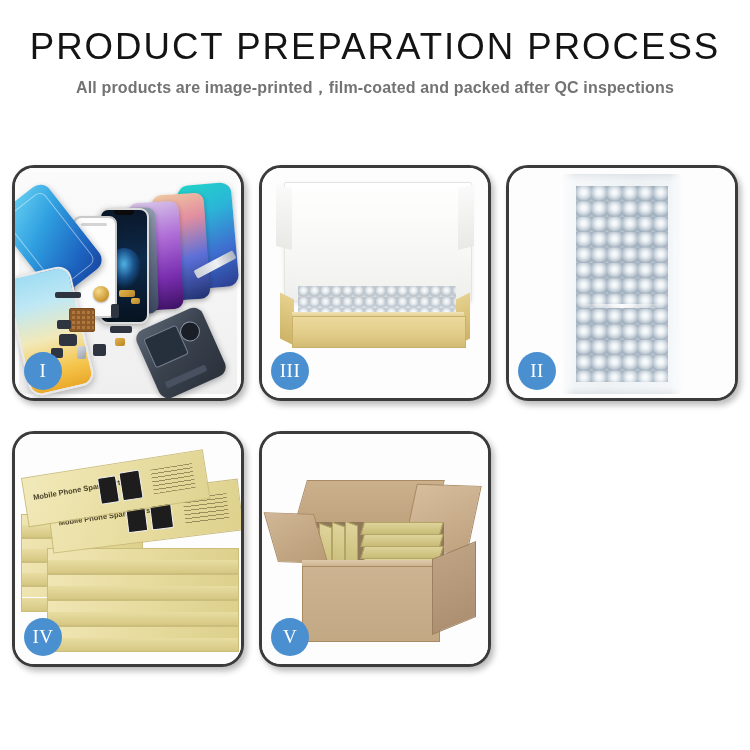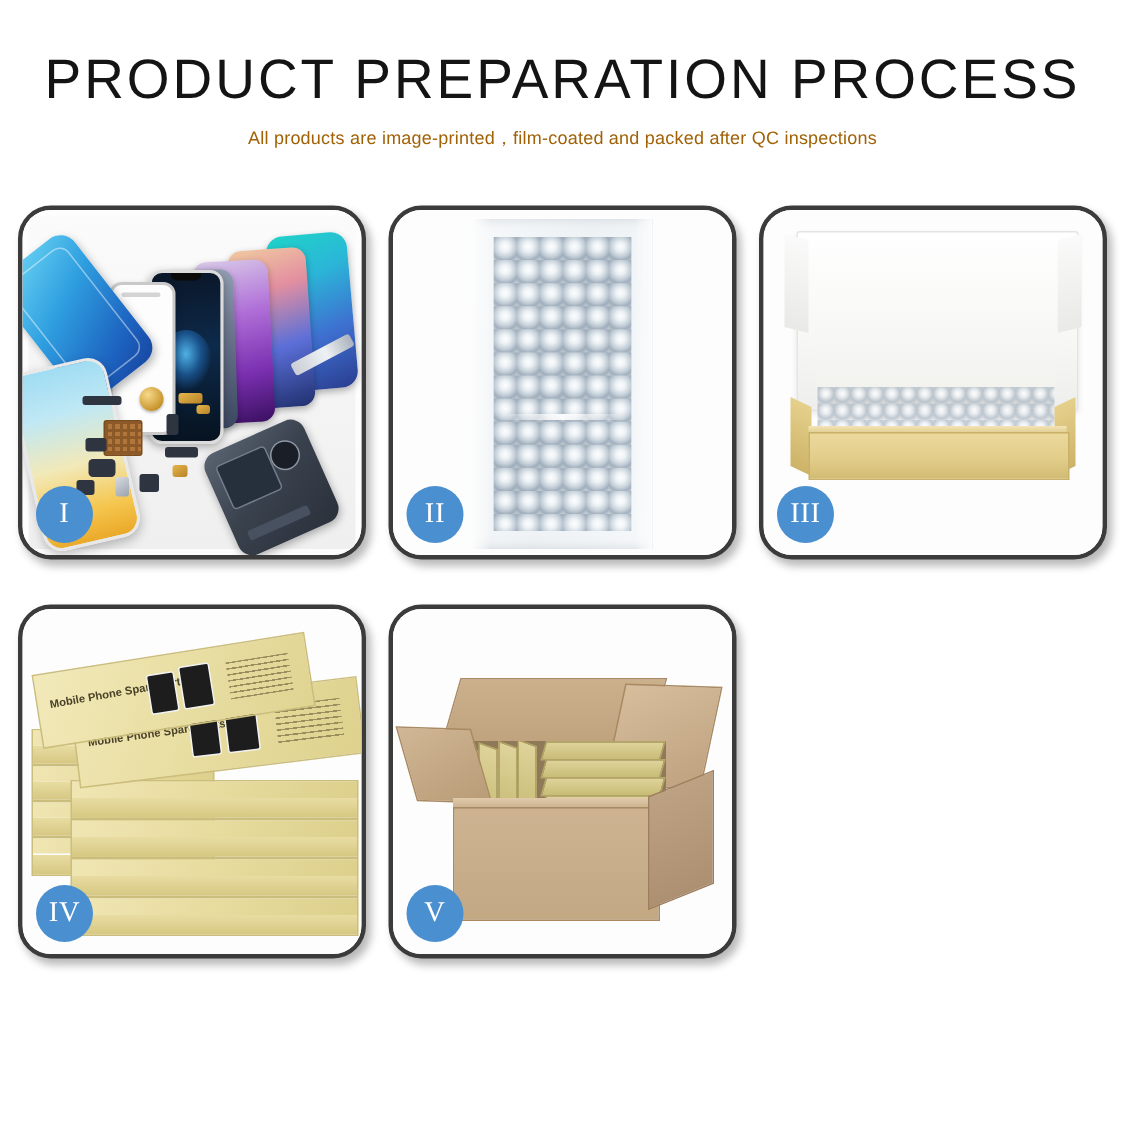--- a/index.html
+++ b/index.html
@@ -4,28 +4,28 @@
 <style>
   html,body{margin:0;padding:0;}
   body{
     width:750px;height:750px;background:#ffffff;
     font-family:"Liberation Sans",sans-serif;
     overflow:hidden;position:relative;
   }
   .page{width:750px;height:750px;position:relative;background:#fff;}
 
   
-  .header{text-align:center;padding-top:34px;}
+  .header{text-align:center;margin-top:28px;}
   .title{
     font-size:37px;font-weight:400;letter-spacing:2.0px;color:#141414;
     font-family:"Liberation Sans",sans-serif;line-height:1.05;
     transform:scaleX(0.99);
   }
   .subtitle{
-    margin-top:11px;font-size:12px;color:#a16207;font-weight:400;
+    margin-top:11px;font-size:16px;color:#737373;font-weight:700;
     letter-spacing:0.15px;
   }
 
   
   .grid{
     position:absolute;left:12px;top:137px;
     width:726px;
     display:grid;
     grid-template-columns:232px 232px 232px;
     grid-template-rows:236px 236px;
@@ -274,44 +274,44 @@
         <div class="pt" style="left:95px;top:158px;width:22px;height:7px;"></div>
         <div class="pt gold" style="left:100px;top:170px;width:10px;height:8px;"></div>
         <div class="tweez"></div>
 
         <div class="badge">I</div>
       </div>
     </div>
 
     <div class="panel">
       <div class="scene">
-        <div class="bw-wrap">
-          <div class="bw-edgeL"></div>
-          <div class="bw-edgeR"></div>
-          <div class="bw-inner">
-            <div class="bw-grid"></div>
-            <div class="bw-seam"></div>
-          </div>
-        </div>
-        <div class="badge">II</div>
-      </div>
-    </div>
-
-    <div class="panel">
-      <div class="scene">
         <div class="b3-lid"></div>
         <div class="b3-lidtab-l"></div>
         <div class="b3-lidtab-r"></div>
         <div class="b3-foam"></div>
         <div class="b3-bubbles"></div>
         <div class="b3-sideL"></div>
         <div class="b3-sideR"></div>
         <div class="b3-rim"></div>
         <div class="b3-front"></div>
         <div class="badge">III</div>
+      </div>
+    </div>
+
+    <div class="panel">
+      <div class="scene">
+        <div class="bw-wrap">
+          <div class="bw-edgeL"></div>
+          <div class="bw-edgeR"></div>
+          <div class="bw-inner">
+            <div class="bw-grid"></div>
+            <div class="bw-seam"></div>
+          </div>
+        </div>
+        <div class="badge">II</div>
       </div>
     </div>
 
     <div class="panel">
       <div class="scene">
         <div class="stack">
 
           <div class="sbox" style="left:0px;top:62px;width:120px;height:22px;">
             <div class="top" style="height:10px;"></div>
             <div class="front" style="height:12px;"></div>

